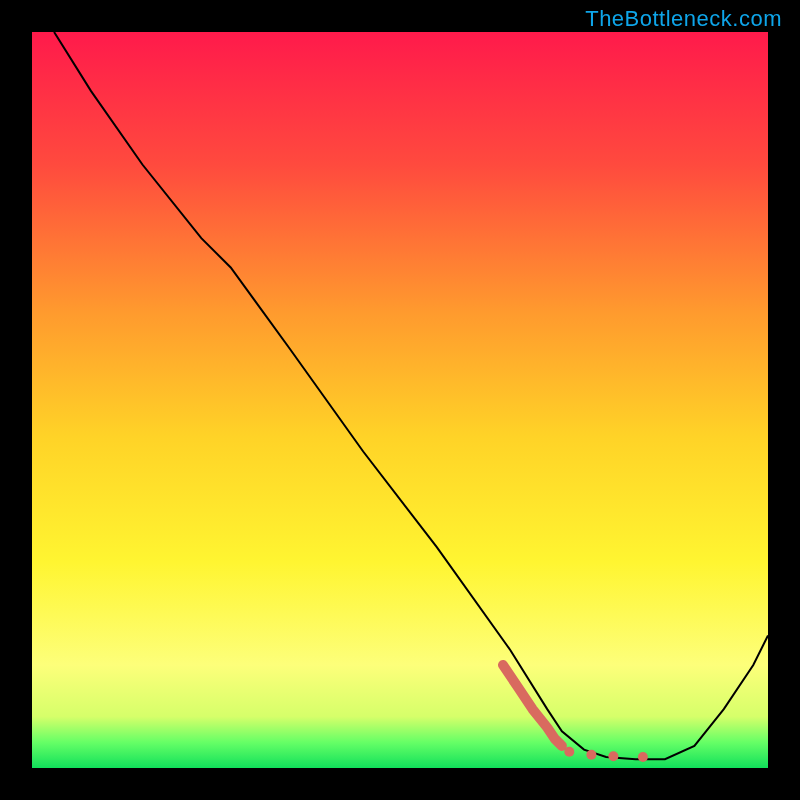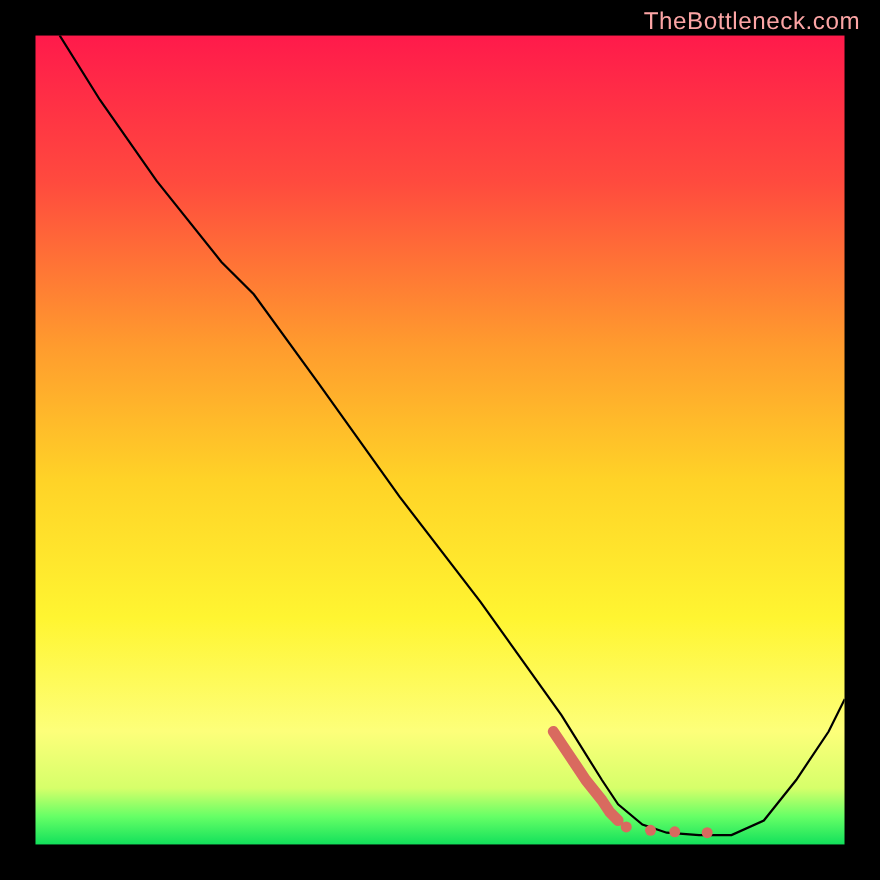--- a/index.html
+++ b/index.html
@@ -14,21 +14,21 @@
   .frame {
     position: relative;
     width: 800px;
     height: 800px;
     background: #000;
   }
   .watermark {
     position: absolute;
     top: 6px;
     right: 18px;
-    color: #fca5a5;
+    color: #0ea5e9;
     font-size: 22px;
     font-weight: 500;
     letter-spacing: 0.5px;
     z-index: 20;
   }
   .plot-area {
     position: absolute;
     left: 32px;
     top: 32px;
     width: 736px;

